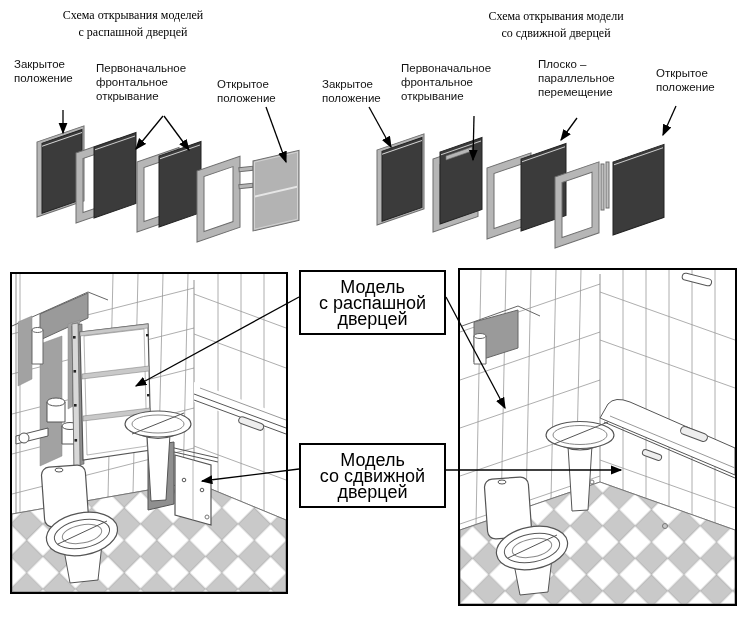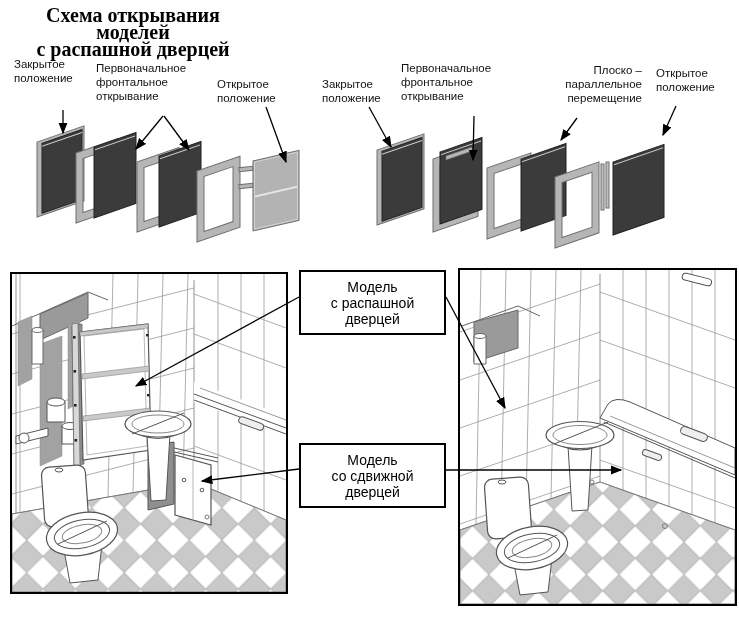--- a/index.html
+++ b/index.html
@@ -1,49 +1,51 @@
 <!DOCTYPE html>
 <html><head>
 <meta charset="utf-8">
 <style>
   html,body{margin:0;padding:0;background:#fff;}
   .page{position:relative;width:739px;height:620px;background:#fff;
         font-family:"Liberation Sans",sans-serif;color:#000;overflow:hidden;}
-  .title{position:absolute;font-family:"Liberation Serif",serif;font-weight:bold;
-         font-size:20px;line-height:17px;text-align:center;white-space:pre-line;}
+  .title{position:absolute;font-family:"Liberation Serif",serif;font-weight:normal;
+         font-size:12px;line-height:17px;text-align:center;white-space:pre-line;}
   #title-left{left:18px;top:7px;width:230px;}
   #title-right{left:441px;top:8px;width:230px;}
   .lbl{position:absolute;font-size:11.5px;line-height:14px;white-space:pre-line;color:#111;}
   .lbl.c{}
   #lbl-closed-l{left:14px;top:57px;width:76px;}
   #lbl-initial-l{left:96px;top:61px;width:114px;}
   #lbl-open-l{left:217px;top:77px;width:80px;}
   #lbl-closed-r{left:322px;top:77px;width:76px;}
   #lbl-initial-r{left:401px;top:61px;width:114px;}
-  #lbl-parallel-r{left:538px;top:63px;width:104px;text-align:right;}
+  #lbl-parallel-r{left:538px;top:57px;width:104px;text-align:left;}
   #lbl-open-r{left:656px;top:66px;width:78px;text-align:left;}
   .callout{position:absolute;box-sizing:border-box;border:2px solid #000;background:#fff;
            display:flex;align-items:center;justify-content:center;text-align:center;
-           font-size:14px;line-height:16px;white-space:pre-line;}
+           font-size:18px;line-height:16px;white-space:pre-line;}
   #callout-hinged{left:299px;top:270px;width:147px;height:65px;}
   #callout-sliding{left:299px;top:443px;width:147px;height:65px;}
   .bath{position:absolute;box-sizing:border-box;border:2px solid #000;background:#fff;}
   #bath-left{left:10px;top:272px;width:278px;height:322px;}
   #bath-right{left:458px;top:268px;width:279px;height:338px;}
   .bath svg{display:block;width:100%;height:100%;}
   #top-svg{position:absolute;left:0;top:0;}
   #overlay-svg{position:absolute;left:0;top:0;pointer-events:none;}
 </style>
 </head>
 <body>
 
 <div class="page">
 
   <div class="title" id="title-left">Схема открывания моделей
 с распашной дверцей</div>
+  <div class="title" id="title-right">Схема открывания модели
+со сдвижной дверцей</div>
 
   <div class="lbl c" id="lbl-closed-l">Закрытое
 положение</div>
   <div class="lbl c" id="lbl-initial-l">Первоначальное
 фронтальное
 открывание</div>
   <div class="lbl c" id="lbl-open-l">Открытое
 положение</div>
   <div class="lbl c" id="lbl-closed-r">Закрытое
 положение</div>

